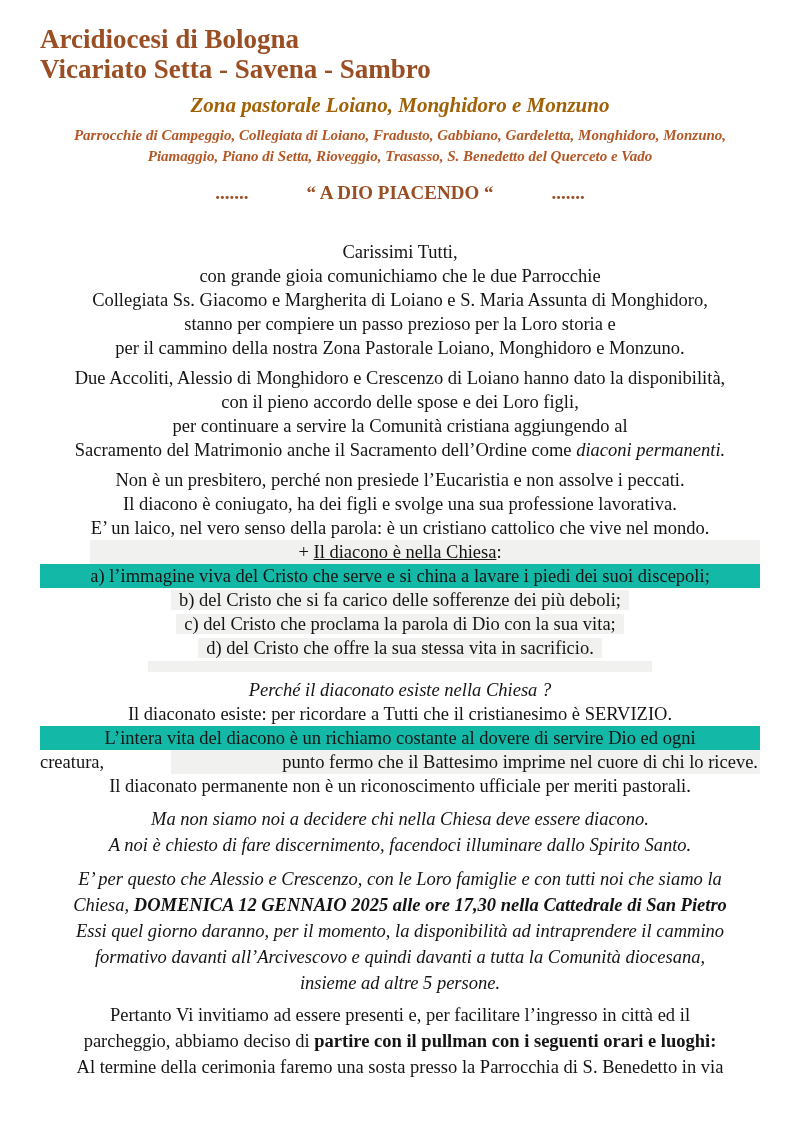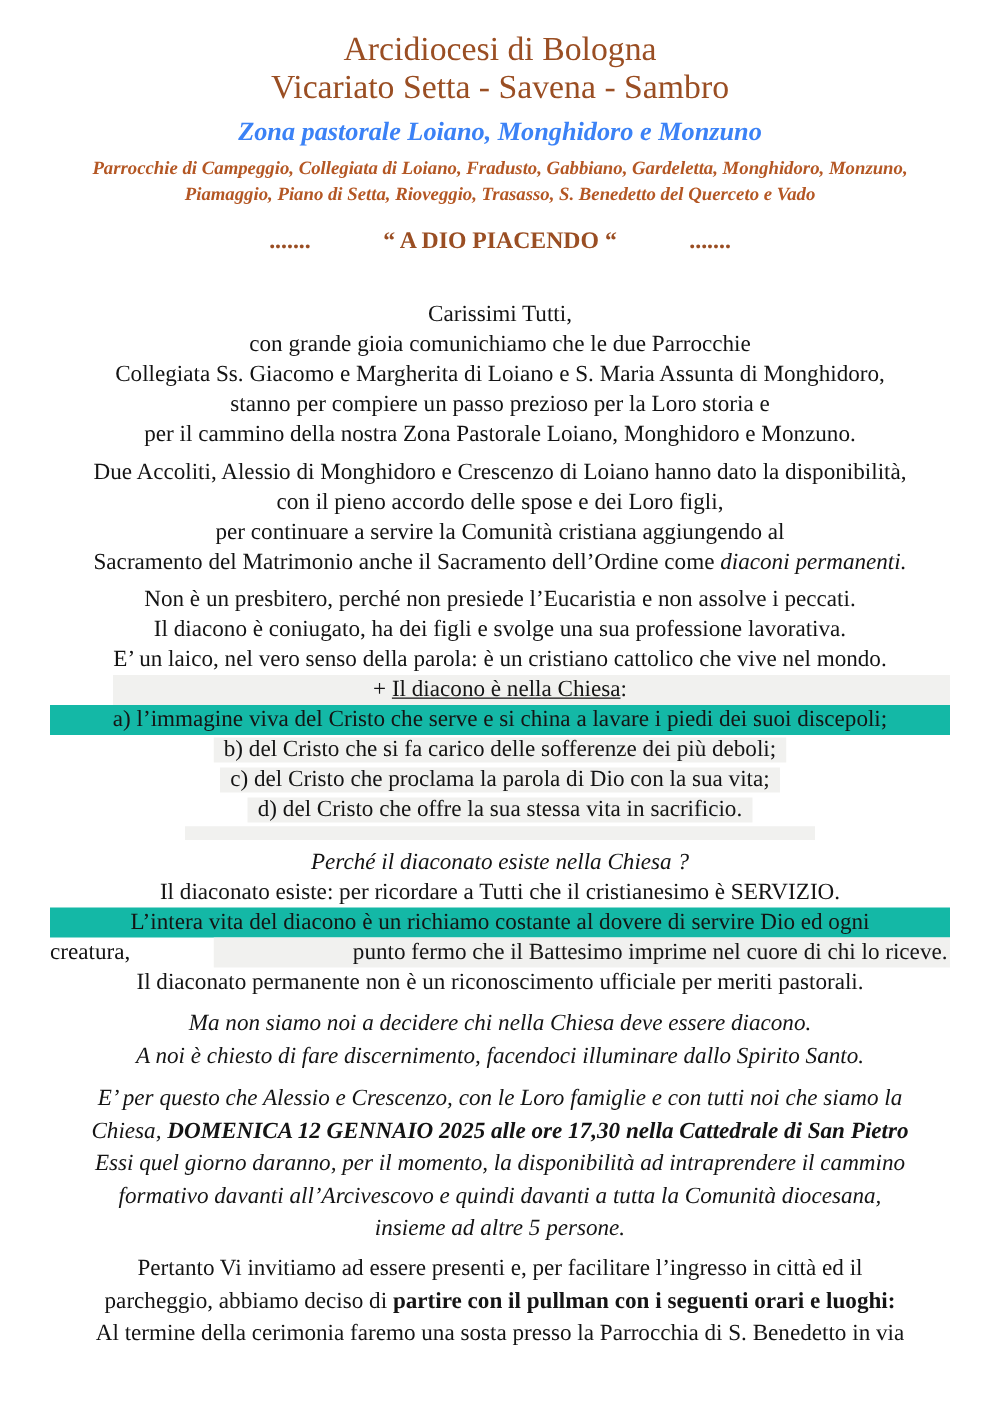--- a/index.html
+++ b/index.html
@@ -2,22 +2,22 @@
 <html><head>
 <meta charset="utf-8">
 <style>
   html, body { margin: 0; padding: 0; background: #ffffff; }
   .page {
     width: 800px; height: 1136px; margin: 0 auto; background: #ffffff;
     box-sizing: border-box; padding: 24px 40px 0; overflow: hidden;
     font-family: "Liberation Serif", "DejaVu Serif", serif; color: #141414;
   }
   
-  .title { text-align: center; font-weight: 400; font-size: 27px; line-height: 30px; color: #9a4e23; }
-  .subtitle { text-align: center; font-weight: 700; font-style: italic; font-size: 21px; line-height: 24px; color: #3b82f6; margin-top: 9px; }
+  .title { font-weight: 700; font-size: 27px; line-height: 30px; color: #9a4e23; }
+  .subtitle { text-align: center; font-weight: 700; font-style: italic; font-size: 21px; line-height: 24px; color: #a16207; margin-top: 9px; }
   .parishes { text-align: center; font-weight: 700; font-style: italic; font-size: 15px; line-height: 21px; color: #b45724; margin-top: 8px; padding: 0 6px; }
   .motto { display: flex; justify-content: center; align-items: baseline; gap: 58px; font-weight: 700; font-size: 19px; line-height: 22px; color: #9a4e23; margin-top: 15px; }
   
   .body-text { margin-top: 36px; }
   .para { margin: 0 0 4px 0; }
   .line { text-align: center; font-size: 18.5px; line-height: 24px; }
   .it { font-style: italic; }
   .bold { font-weight: 700; }
   .ul { text-decoration: underline; }
   .hl { background: #f1f1ef; }

